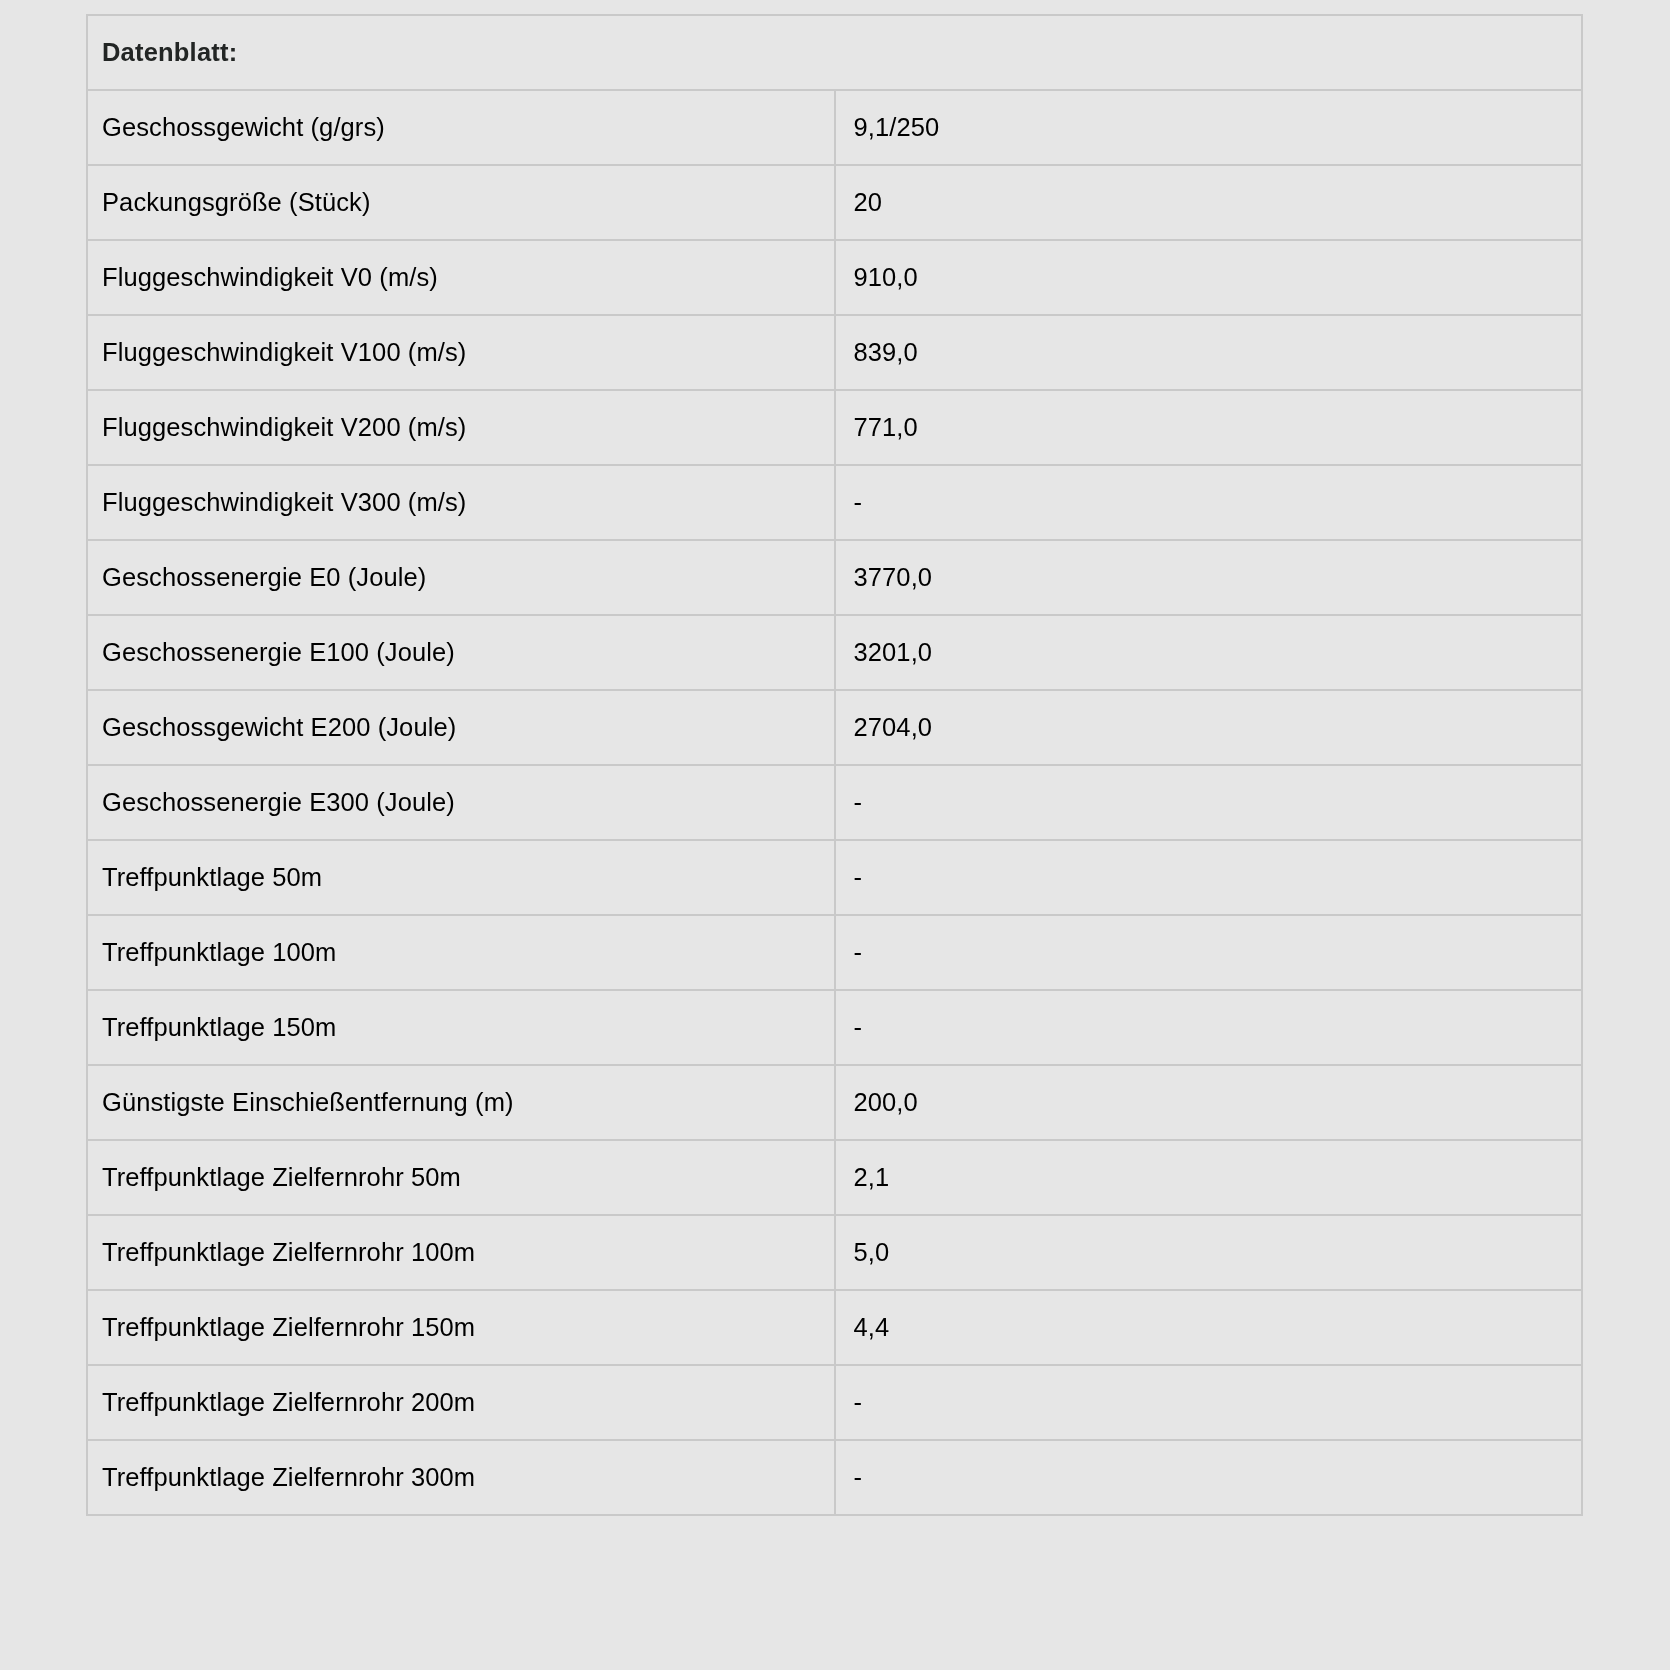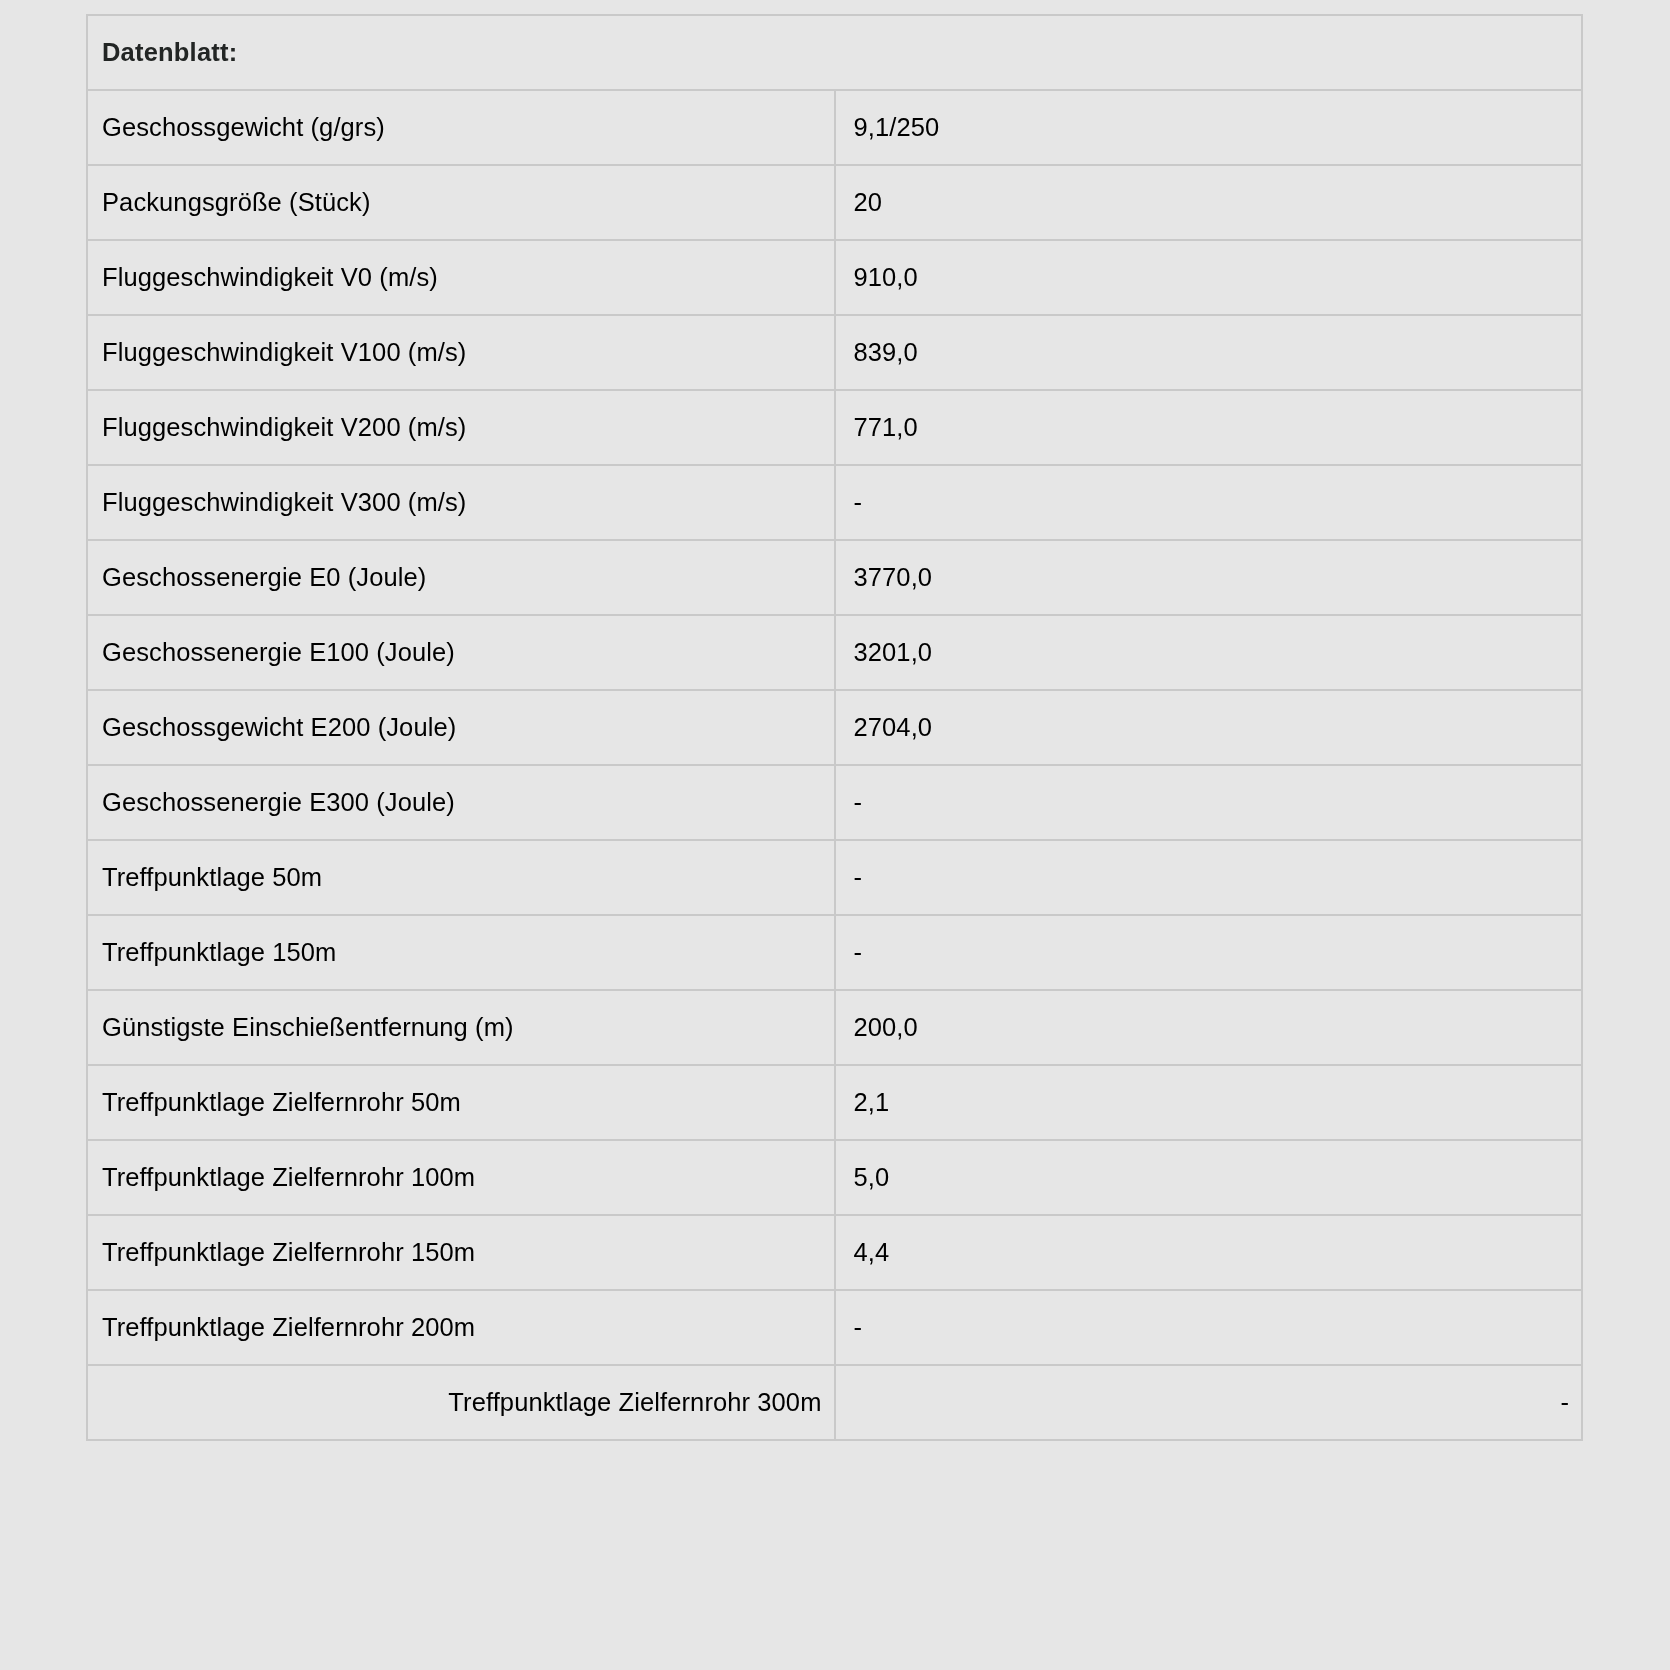--- a/index.html
+++ b/index.html
@@ -68,21 +68,20 @@
     border-right: 2px solid #c9c9c9;
   }
 
   .spec-table td.value-cell {
     width: 779px;
     padding-left: 18px;
   }
 
   .spec-table tr.data-row:last-child td {
     border-bottom: none;
-    text-align: right;
   }
 </style>
 </head>
 <body>
 
 <div class="page">
   <table class="spec-table">
     <tbody>
       <tr class="header-row">
         <td colspan="2">Datenblatt:</td>
@@ -125,20 +124,24 @@
         </tr>
         <tr class="data-row">
           <td class="label-cell">Geschossenergie E300 (Joule)</td>
           <td class="value-cell">-</td>
         </tr>
         <tr class="data-row">
           <td class="label-cell">Treffpunktlage 50m</td>
           <td class="value-cell">-</td>
         </tr>
         <tr class="data-row">
+          <td class="label-cell">Treffpunktlage 100m</td>
+          <td class="value-cell">-</td>
+        </tr>
+        <tr class="data-row">
           <td class="label-cell">Treffpunktlage 150m</td>
           <td class="value-cell">-</td>
         </tr>
         <tr class="data-row">
           <td class="label-cell">Günstigste Einschießentfernung (m)</td>
           <td class="value-cell">200,0</td>
         </tr>
         <tr class="data-row">
           <td class="label-cell">Treffpunktlage Zielfernrohr 50m</td>
           <td class="value-cell">2,1</td>

